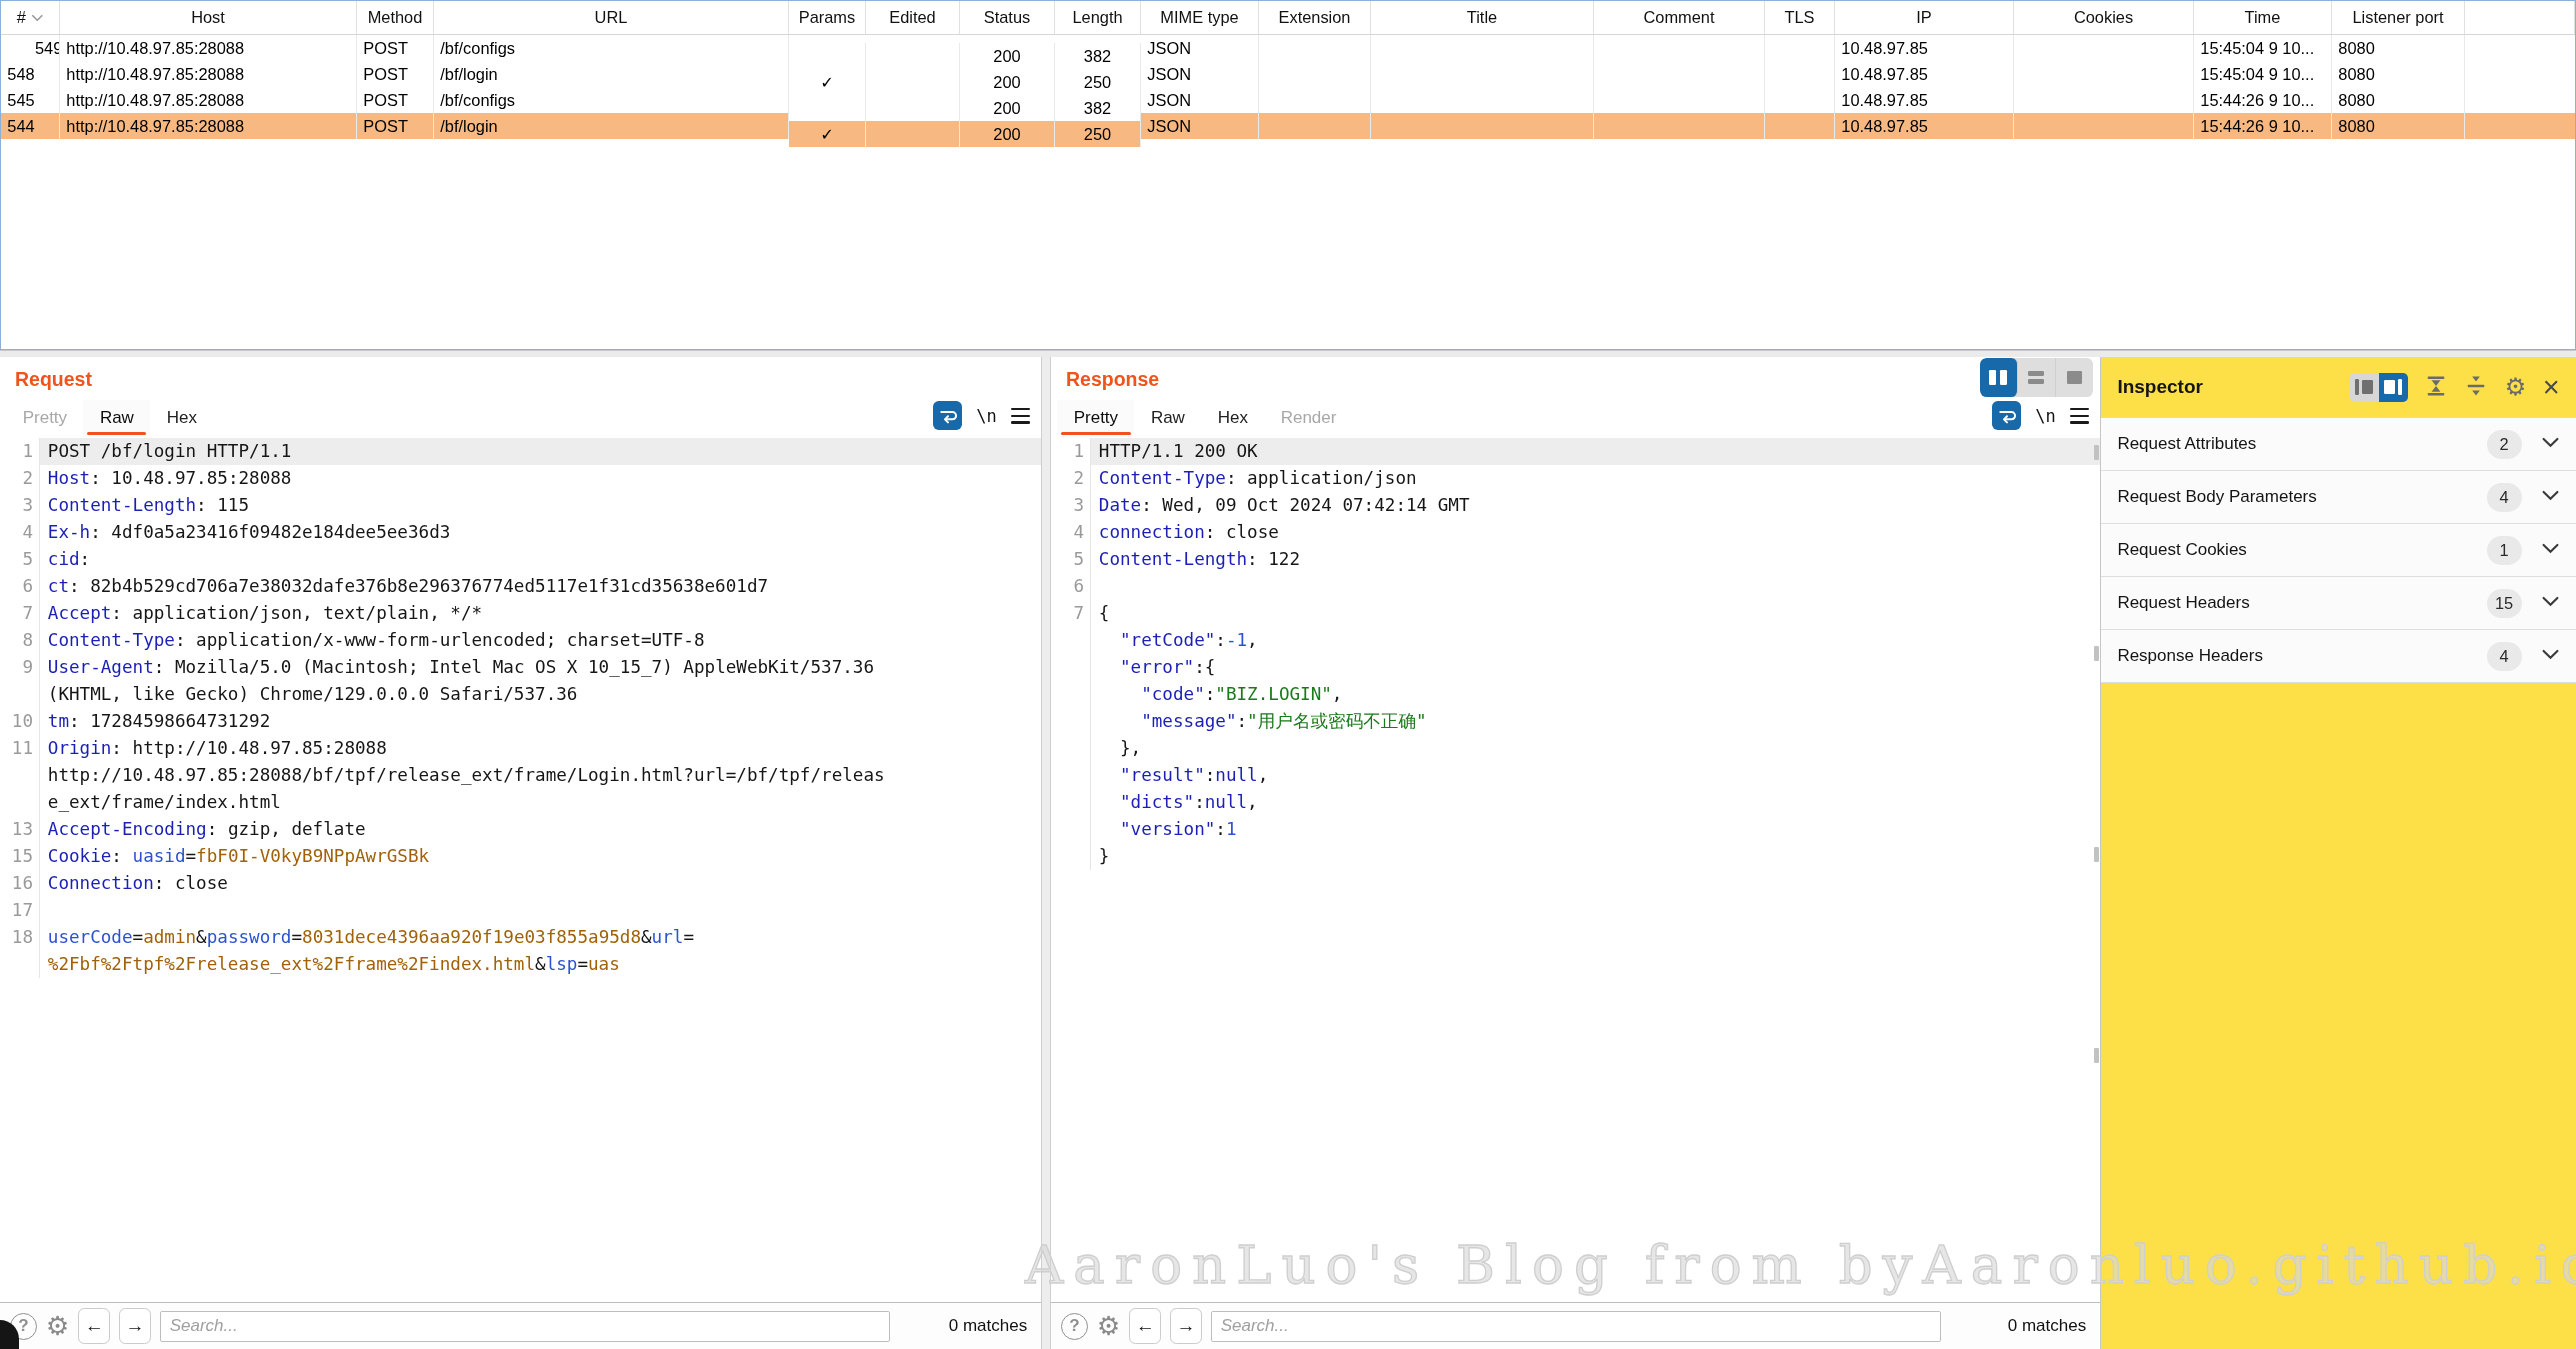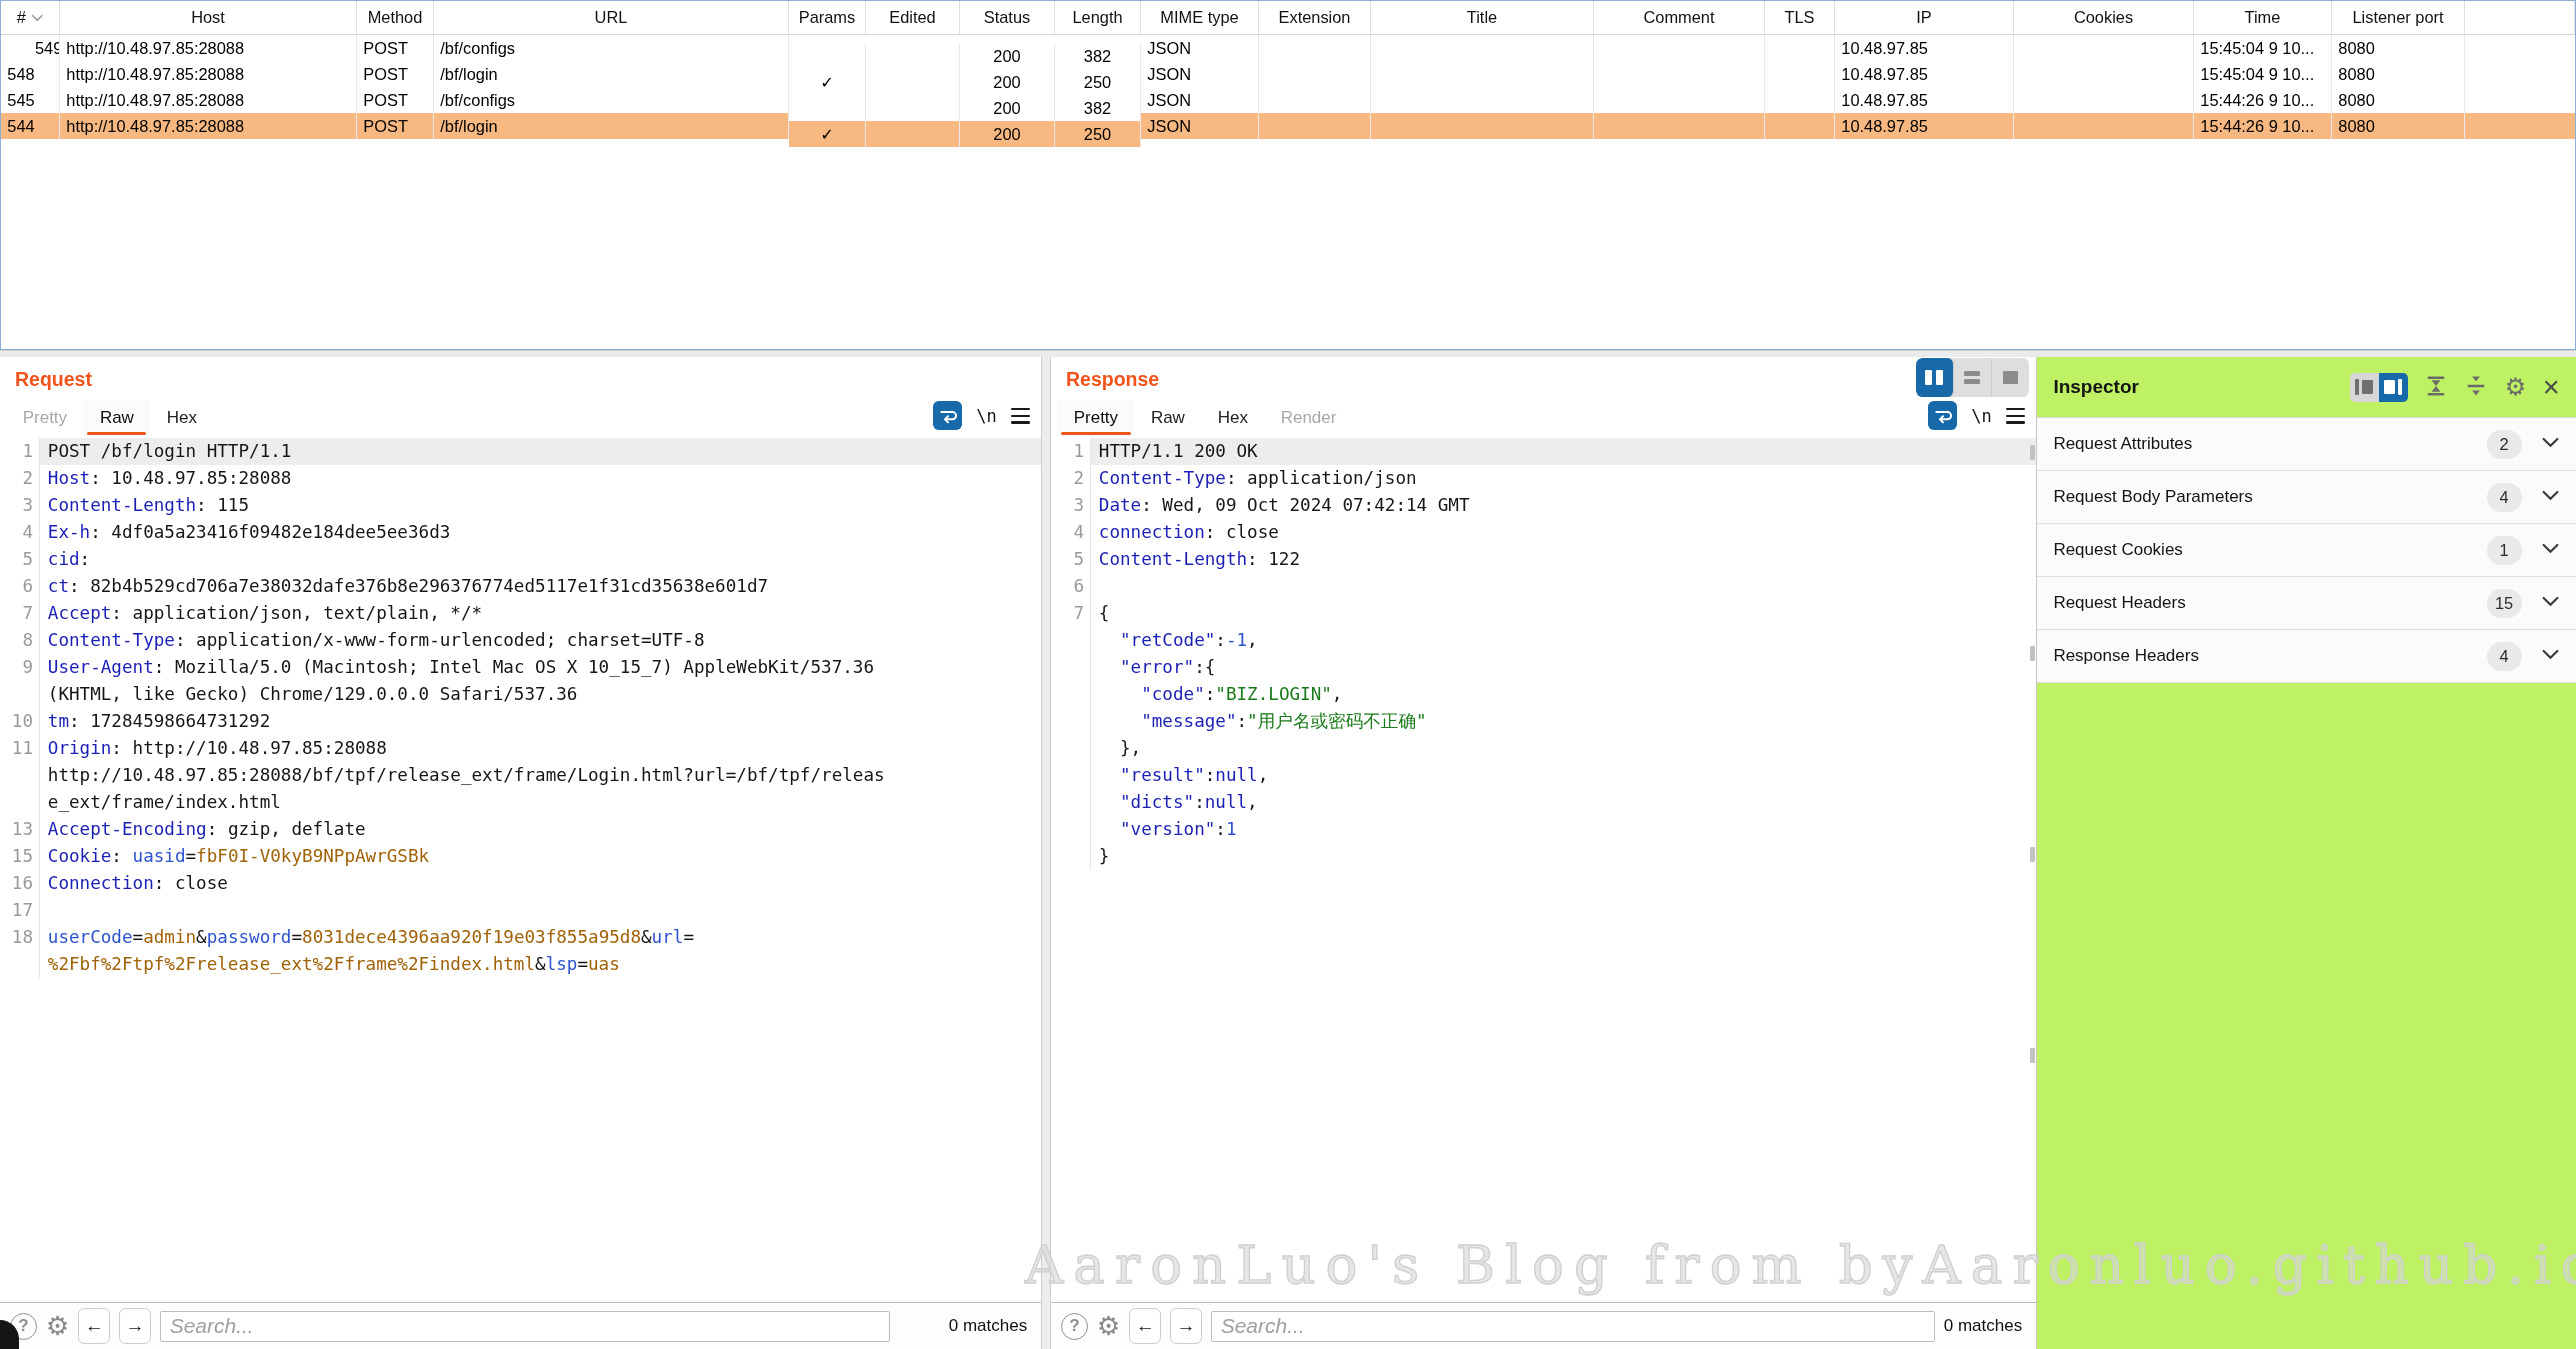--- a/index.html
+++ b/index.html
@@ -20,21 +20,21 @@
   .sortchev{margin-left:5px;display:inline-flex;}
   
   #splitter-h{position:absolute;left:0;top:350px;width:2576px;height:7.5px;background:#ebebeb;
     border-top:0.6px solid #c9c9c9;border-bottom:0.6px solid #d6d6d6;box-sizing:border-box;}
   
   #bottom{position:absolute;left:0;top:357px;width:2576px;height:992px;display:flex;}
   .pane{position:relative;background:#fff;overflow:hidden;}
   #request-pane{width:1041px;flex:none;}
   #v-split{width:10px;flex:none;background:#ededed;border-left:0.6px solid #cecece;border-right:0.6px solid #cecece;box-sizing:border-box;}
   #response-pane{flex:1;}
-  #inspector{width:540px;flex:none;background:#bef264;border-left:0.6px solid #c6c6c6;box-sizing:border-box;position:relative;}
+  #inspector{width:476px;flex:none;background:#fde047;border-left:0.6px solid #c6c6c6;box-sizing:border-box;position:relative;}
   .pane-title{font-size:19.5px;font-weight:bold;color:#f0531c;padding:11.3px 0 0 15px;}
   .tab-row{position:relative;display:flex;align-items:flex-end;height:39px;padding-left:6.3px;margin-top:5px;}
   .tab{font-size:17px;color:#222;padding:0 16.4px;line-height:35px;position:relative;cursor:default;}
   .tab.active{color:#0d0d0d;background:#fbfbfb;}
   .tab.active::after{content:"";position:absolute;left:3.8px;right:3.8px;bottom:0;height:3.8px;border-radius:1.9px;background:#f0531c;}
   .tab.disabled{color:#a8a8a8;}
   .tab-icons{position:absolute;right:11.3px;bottom:5px;display:flex;align-items:center;gap:14px;}
   .wrap-icon{width:29px;height:29px;border-radius:5.7px;background:#1769aa;display:flex;align-items:center;justify-content:center;}
   .nl-label{font-family:"DejaVu Sans Mono",monospace;font-size:17px;color:#111;}
   .burger{display:flex;flex-direction:column;gap:4.4px;}
@@ -60,21 +60,21 @@
   .sq{width:15px;height:13.2px;background:#8b8b8b;border-radius:1.3px;}
   
   .pane-search{position:absolute;left:0;right:0;bottom:0;height:47px;border-top:0.6px solid #bdbdbd;background:#fdfdfd;
     display:flex;align-items:center;gap:8.8px;padding:0 10px;box-sizing:border-box;}
   .help-icon{flex:none;width:25px;height:25px;border:1.9px solid #8f8f8f;border-radius:50%;color:#8f8f8f;
     font-size:17px;font-weight:bold;display:flex;align-items:center;justify-content:center;}
   .gear{font-family:"DejaVu Sans",sans-serif;font-size:26.4px;color:#8a8a8a;line-height:1;}
   .nav-btn{flex:none;width:30px;height:34px;background:#fff;border:1.3px solid #cbcbcb;border-radius:6.3px;
     font-size:19px;color:#111;display:flex;align-items:center;justify-content:center;}
   .search-input{flex:1;max-width:730px;height:31px;border:1.3px solid #bdbdbd;border-radius:1.9px;background:#fff;
-    font-size:21px;font-family:"Liberation Sans",sans-serif;padding:0 8.8px;color:#222;box-sizing:border-box;}
+    font-size:17px;font-family:"Liberation Sans",sans-serif;padding:0 8.8px;color:#222;box-sizing:border-box;}
   .search-input::placeholder{color:#a0a0a0;font-style:italic;}
   .matches{margin-left:auto;font-size:17px;color:#111;padding-right:3.8px;white-space:nowrap;}
   
   .insp-header{height:60px;display:flex;align-items:center;padding:0 16.4px;border-bottom:0.6px solid #dadada;}
   .insp-title{font-size:19px;font-weight:bold;color:#151515;}
   .insp-icons{margin-left:auto;display:flex;align-items:center;gap:16.4px;}
   .insp-toggle{display:flex;border-radius:5px;overflow:hidden;}
   .insp-seg{width:29px;height:29px;display:flex;align-items:center;justify-content:center;gap:2.5px;background:#d7d7d7;}
   .insp-seg.on{background:#1769aa;}
   .tg-bar{width:4.4px;height:16.4px;background:#6f6f6f;border-radius:1.3px;}

